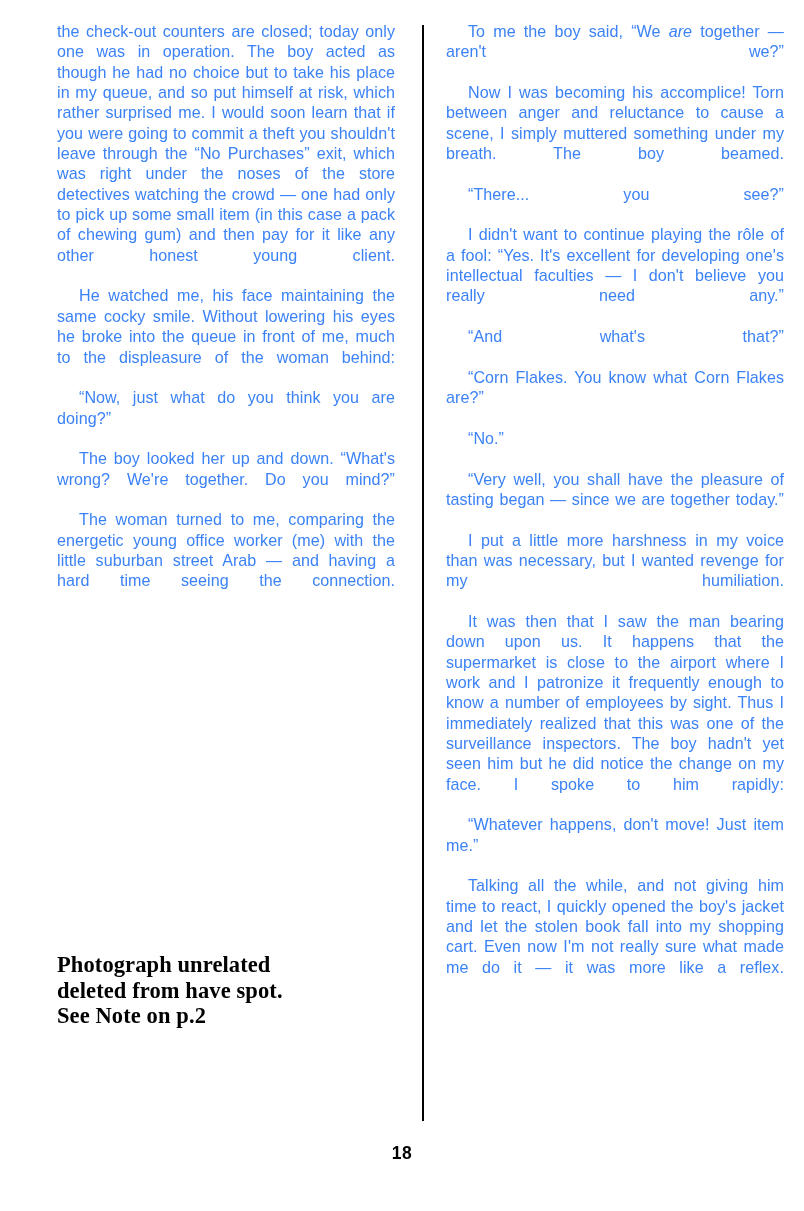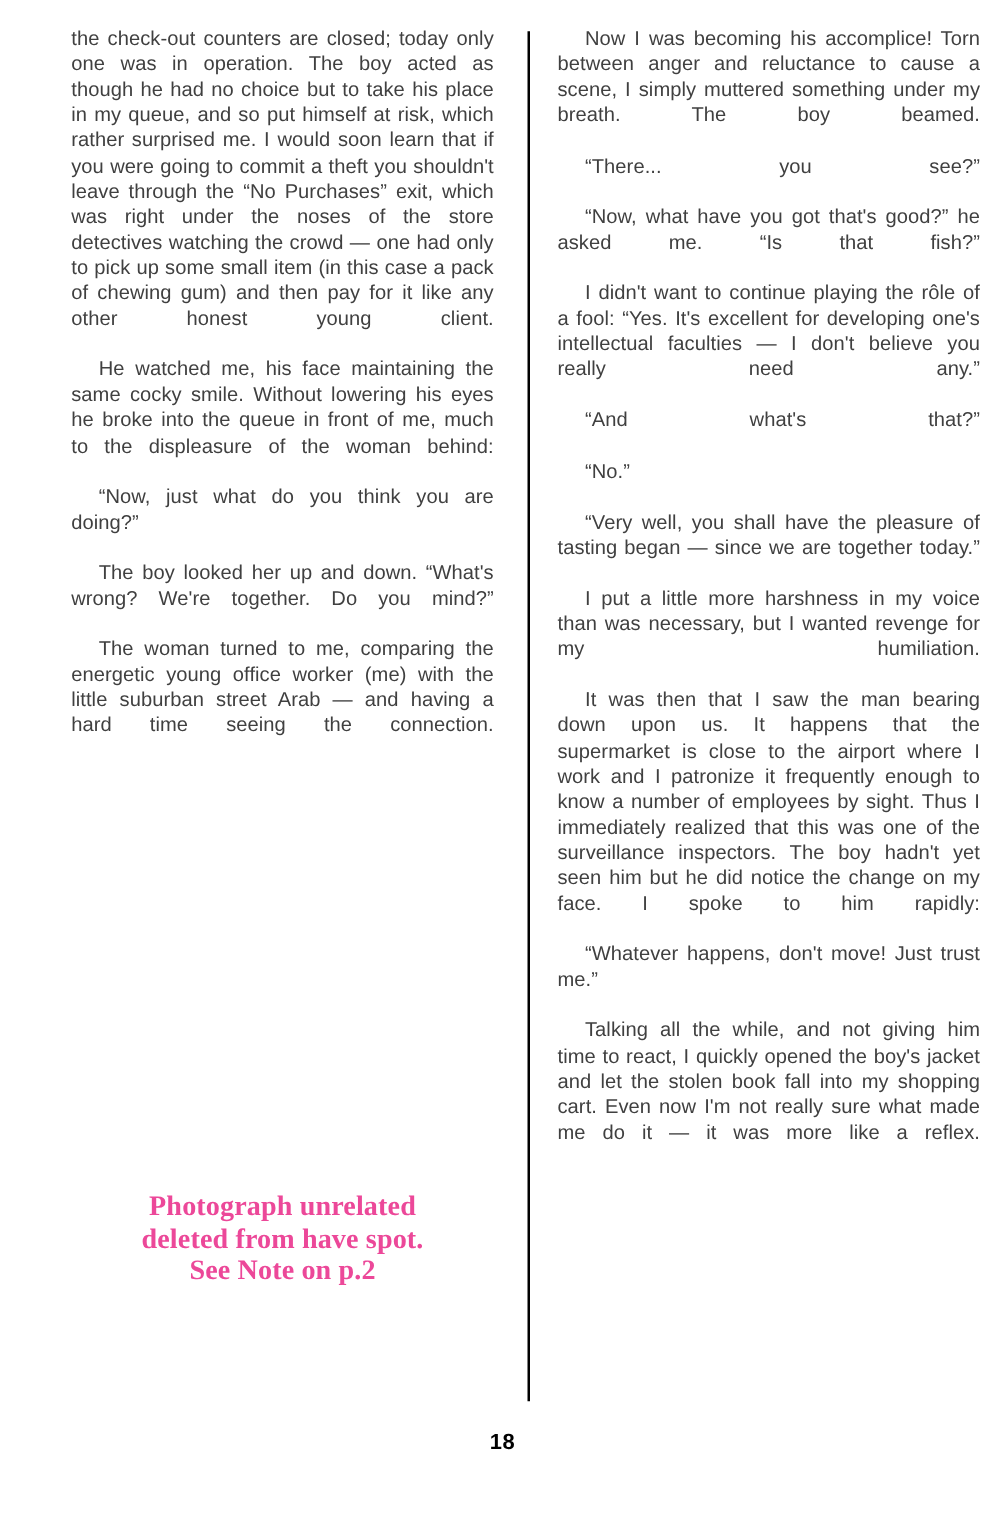--- a/index.html
+++ b/index.html
@@ -42,21 +42,21 @@
   .col-right { left: 446px; }
 
   .col p {
     margin: 0;
     font-size: 16.1px;
     line-height: 20.35px;
     text-align: justify;
     text-justify: inter-word;
     letter-spacing: 0.05px;
     word-spacing: 0.2px;
-    color: #404040;
+    color: #3b82f6;
   }
   .col p.indent { text-indent: 22px; }
   .col p.first  { text-indent: 0; }
 
   .col p em {
     font-style: italic;
   }
 
   
   .col p::after {
@@ -64,26 +64,26 @@
     display: inline-block;
     width: 100%;
   }
 
   
   .note-block {
     position: absolute;
     left: 57px;
     top: 952px;
     width: 338px;
-    text-align: center;
+    text-align: left;
     font-family: "Liberation Serif", serif;
     font-weight: bold;
     font-size: 22.5px;
     line-height: 25.5px;
-    color: #ec4899;
+    color: #000000;
     letter-spacing: 0.1px;
   }
   .note-block .note-line { display: block; }
 
   
   .folio {
     position: absolute;
     left: 0;
     top: 1143px;
     width: 804px;
@@ -109,29 +109,32 @@
     <p class="indent">The woman turned to me, comparing the energetic young office worker (me) with the little suburban street Arab — and having a hard time seeing the connection.</p>
   </div>
 
   <div class="note-block">
     <span class="note-line">Photograph unrelated</span>
     <span class="note-line">deleted from have spot.</span>
     <span class="note-line">See Note on p.2</span>
   </div>
 
   <div class="col col-right">
+    <p class="indent">
+      <span>To me the boy said, “We </span><em>are</em><span> together — aren't we?”</span>
+    </p>
     <p class="indent">Now I was becoming his accomplice! Torn between anger and reluctance to cause a scene, I simply muttered something under my breath. The boy beamed.</p>
     <p class="indent">“There... you see?”</p>
-    <p class="indent">“Now, what have you got that's good?” he asked me. “Is that fish?”</p>
     <p class="indent">I didn't want to continue playing the rôle of a fool: “Yes. It's excellent for developing one's intellectual faculties — I don't believe you really need any.”</p>
     <p class="indent">“And what's that?”</p>
+    <p class="indent">“Corn Flakes. You know what Corn Flakes are?”</p>
     <p class="indent">“No.”</p>
     <p class="indent">“Very well, you shall have the pleasure of tasting began — since we are together today.”</p>
     <p class="indent">I put a little more harshness in my voice than was necessary, but I wanted revenge for my humiliation.</p>
     <p class="indent">It was then that I saw the man bearing down upon us. It happens that the supermarket is close to the airport where I work and I patronize it frequently enough to know a number of employees by sight. Thus I immediately realized that this was one of the surveillance inspectors. The boy hadn't yet seen him but he did notice the change on my face. I spoke to him rapidly:</p>
-    <p class="indent">“Whatever happens, don't move! Just trust me.”</p>
+    <p class="indent">“Whatever happens, don't move! Just item me.”</p>
     <p class="indent">Talking all the while, and not giving him time to react, I quickly opened the boy's jacket and let the stolen book fall into my shopping cart. Even now I'm not really sure what made me do it — it was more like a reflex.</p>
 
   </div>
 
   <div class="folio">18</div>
 
 </div>
 
 </body></html>

